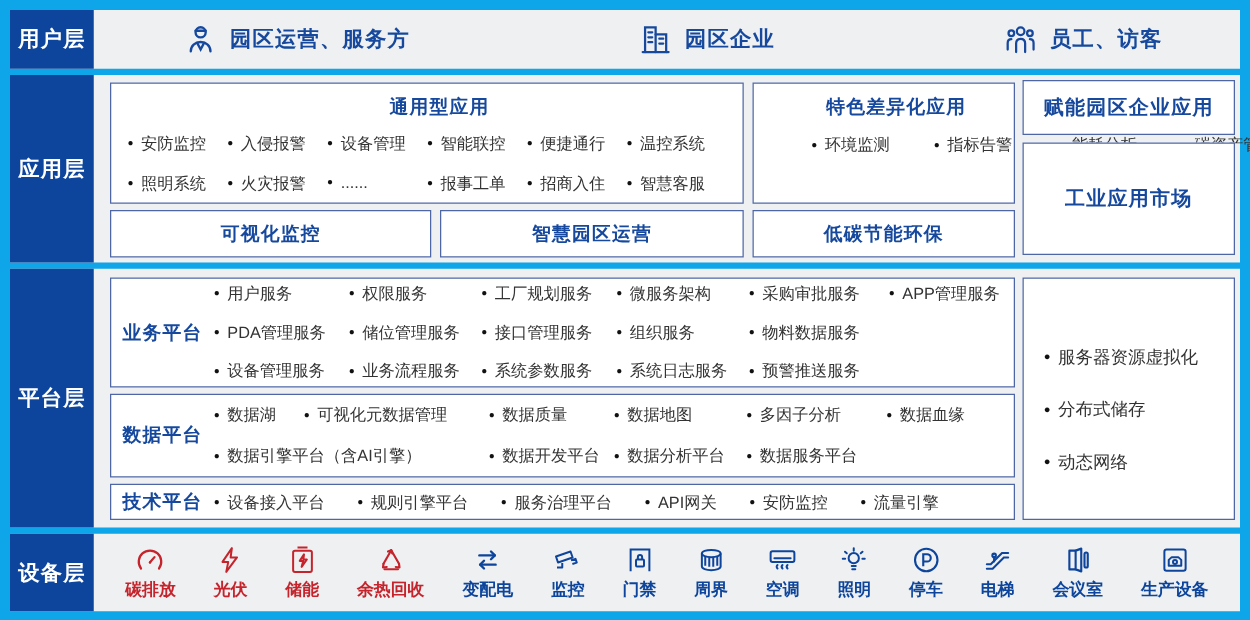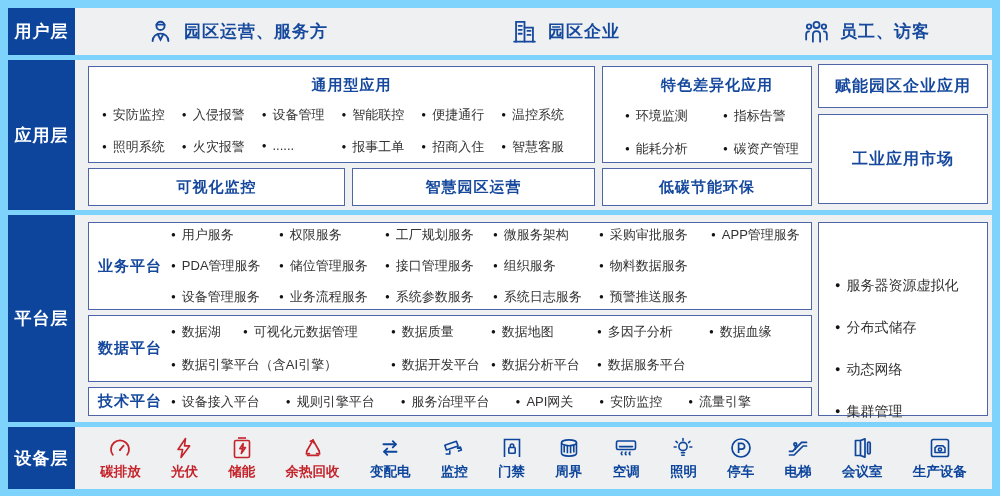--- a/index.html
+++ b/index.html
@@ -1,18 +1,18 @@
 <!DOCTYPE html>
 <html><head>
 <meta charset="utf-8">
 <style>
   * { margin:0; padding:0; box-sizing:border-box; }
   html,body { width:1000px; height:496px; background:#fff;
     font-family:"Liberation Sans","DejaVu Sans",sans-serif; }
-  .stage { position:relative; width:1000px; height:496px; background:#7dd3fc; overflow:hidden; }
+  .stage { position:relative; width:1000px; height:496px; background:#0ea5e9; overflow:hidden; }
 
   .band { position:absolute; left:8px; width:984px; background:#eef0f1; }
   .band-user { top:8px; height:47px; }
   .band-app { top:60px; height:150px; }
   .band-platform { top:215px; height:207px; }
   .band-device { top:427px; height:62px; }
 
   .layer-label { position:absolute; left:0; top:0; bottom:0; width:67px;
     background:#0d459c; color:#fff; display:flex; align-items:center; justify-content:center;
     font-size:17px; font-weight:bold; letter-spacing:1px; }
@@ -35,21 +35,21 @@
   .viz-box      { left:80px;  top:108px; width:257px; height:38px; }
   .ops-box      { left:344px; top:108px; width:243px; height:38px; }
   .special-box  { left:594px; top:6px;   width:210px; height:97px; }
   .lowcarb-box  { left:594px; top:108px; width:210px; height:38px; }
   .empower-box  { left:810px; top:4px;   width:170px; height:44px; }
   .market-box   { left:810px; top:54px;  width:170px; height:90px; }
   .empower-box .center-label, .market-box .center-label { font-size:16px; }
 
   .gen-grid { display:flex; flex-direction:column; gap:14px; margin-top:11px; }
   .gen-row { display:grid; grid-template-columns:repeat(6,1fr); padding:0 13px; }
-  .spec-grid { display:flex; flex-direction:column; gap:15px; margin-top:12px; }
+  .spec-grid { display:flex; flex-direction:row; gap:15px; margin-top:12px;margin-left:24px; }
   .spec-row { display:grid; grid-template-columns:98px auto; padding-left:22px; }
 
   .cell { font-size:13px; color:#333; white-space:nowrap; }
   .bullet::before { content:"●"; font-size:8px; margin-right:6px; vertical-align:2px; color:#111; }
 
   
   .biz-box  { left:80px; top:7px;   width:724px; height:88px; display:flex; }
   .data-box { left:80px; top:100px; width:724px; height:67px; display:flex; }
   .tech-box { left:80px; top:172px; width:724px; height:29px; display:flex; align-items:center; }
   .infra-box{ left:810px; top:7px;  width:170px; height:194px; }
@@ -231,21 +231,20 @@
           <div class="cell bullet">安防监控</div>
           <div class="cell bullet">流量引擎</div>
         </div>
     </div>
 
     <div class="box infra-box">
       <div class="infra-list">
           <div class="cell bullet">服务器资源虚拟化</div>
           <div class="cell bullet">分布式储存</div>
           <div class="cell bullet">动态网络</div>
-          <div class="cell bullet">集群管理</div>
         </div>
     </div>
   </div>
 
   <div class="band band-device">
     <div class="layer-label">设备层</div>
     <div class="device-content">
         <div class="device red">
           <span>
             <svg viewBox="0 0 24 24" fill="none" stroke="currentColor" stroke-width="1.8" stroke-linecap="round">

